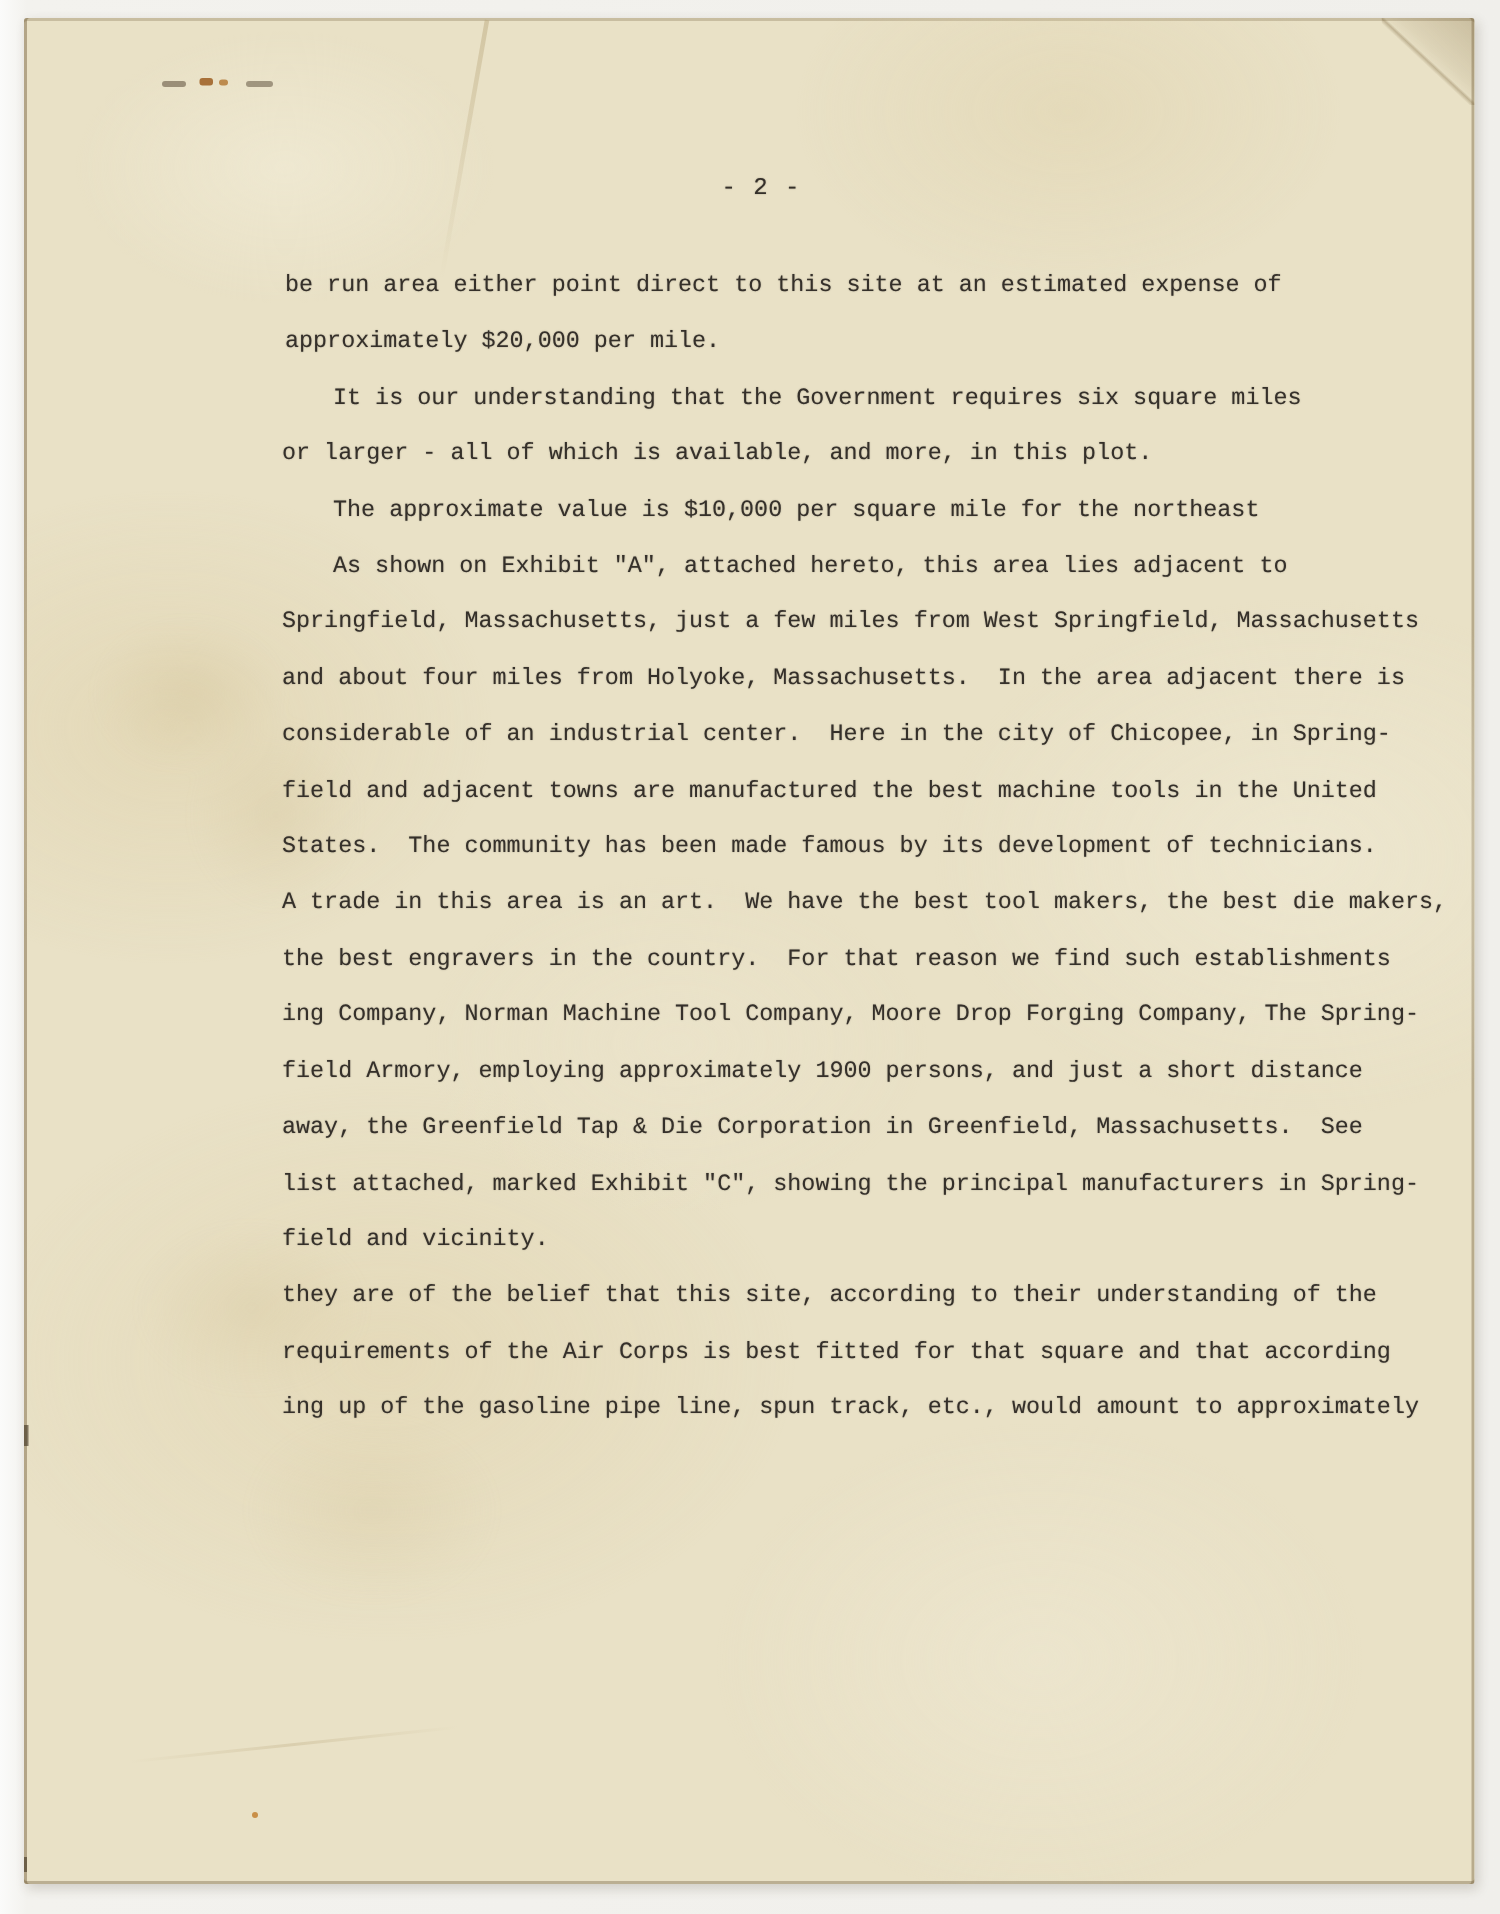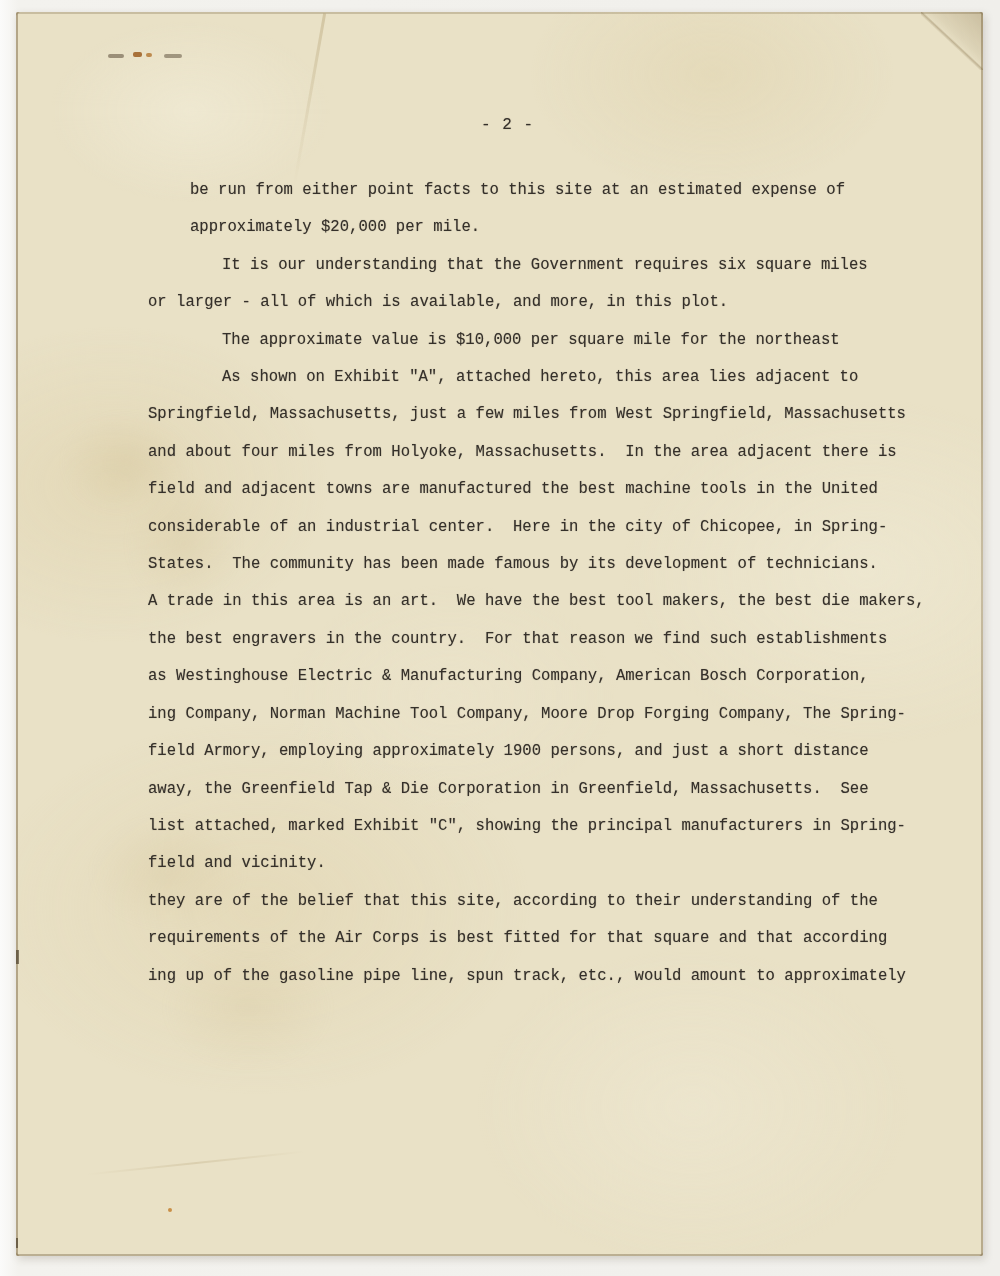--- a/index.html
+++ b/index.html
@@ -78,55 +78,54 @@
     transform:translateX(8px);
   }
   .typed-lines{
     position:absolute;left:132px;top:160px;width:810px;
     font-size:15.6px;line-height:37.4px;color:var(--ink);
     text-shadow:0 0 1px rgba(53,48,42,.42);
   }
   .line{white-space:pre;}
   .line.opening{padding-left:42px;}
   .line.indent{padding-left:74px;}
-  .line.flush{padding-left:0;}
+  .line.flush{padding-left:0;margin-left:40px;}
 </style>
 </head>
 <body>
 
 <div class="paper">
   <div class="texture"></div>
   <div class="ghost g1"></div>
   <div class="ghost g2"></div>
   <div class="crease c1"></div>
   <div class="crease c2"></div>
   <div class="corner-fold"></div>
   <div class="stain s1"></div>
   <div class="stain s2"></div>
   <div class="stain s3"></div>
   <div class="stain s4"></div>
   <div class="stain s5"></div>
   <div class="nick n1"></div>
   <div class="nick n2"></div>
   <div class="page-number">- 2 -</div>
   <div class="typed-lines">
-      <div class="line opening">be run from either point facts to this site at an estimated expense of</div>
+      <div class="line opening">be run area either point direct to this site at an estimated expense of</div>
       <div class="line opening">approximately $20,000 per mile.</div>
       <div class="line indent">It is our understanding that the Government requires six square miles</div>
       <div class="line flush">or larger - all of which is available, and more, in this plot.</div>
       <div class="line indent">The approximate value is $10,000 per square mile for the northeast</div>
       <div class="line indent">As shown on Exhibit "A", attached hereto, this area lies adjacent to</div>
       <div class="line flush">Springfield, Massachusetts, just a few miles from West Springfield, Massachusetts</div>
       <div class="line flush">and about four miles from Holyoke, Massachusetts.  In the area adjacent there is</div>
+      <div class="line flush">considerable of an industrial center.  Here in the city of Chicopee, in Spring-</div>
       <div class="line flush">field and adjacent towns are manufactured the best machine tools in the United</div>
-      <div class="line flush">considerable of an industrial center.  Here in the city of Chicopee, in Spring-</div>
       <div class="line flush">States.  The community has been made famous by its development of technicians.</div>
       <div class="line flush">A trade in this area is an art.  We have the best tool makers, the best die makers,</div>
       <div class="line flush">the best engravers in the country.  For that reason we find such establishments</div>
-      <div class="line flush">as Westinghouse Electric &amp; Manufacturing Company, American Bosch Corporation,</div>
       <div class="line flush">ing Company, Norman Machine Tool Company, Moore Drop Forging Company, The Spring-</div>
       <div class="line flush">field Armory, employing approximately 1900 persons, and just a short distance</div>
       <div class="line flush">away, the Greenfield Tap &amp; Die Corporation in Greenfield, Massachusetts.  See</div>
       <div class="line flush">list attached, marked Exhibit "C", showing the principal manufacturers in Spring-</div>
       <div class="line flush">field and vicinity.</div>
       <div class="line flush">they are of the belief that this site, according to their understanding of the</div>
       <div class="line flush">requirements of the Air Corps is best fitted for that square and that according</div>
       <div class="line flush">ing up of the gasoline pipe line, spun track, etc., would amount to approximately</div>
     </div>
 </div>

